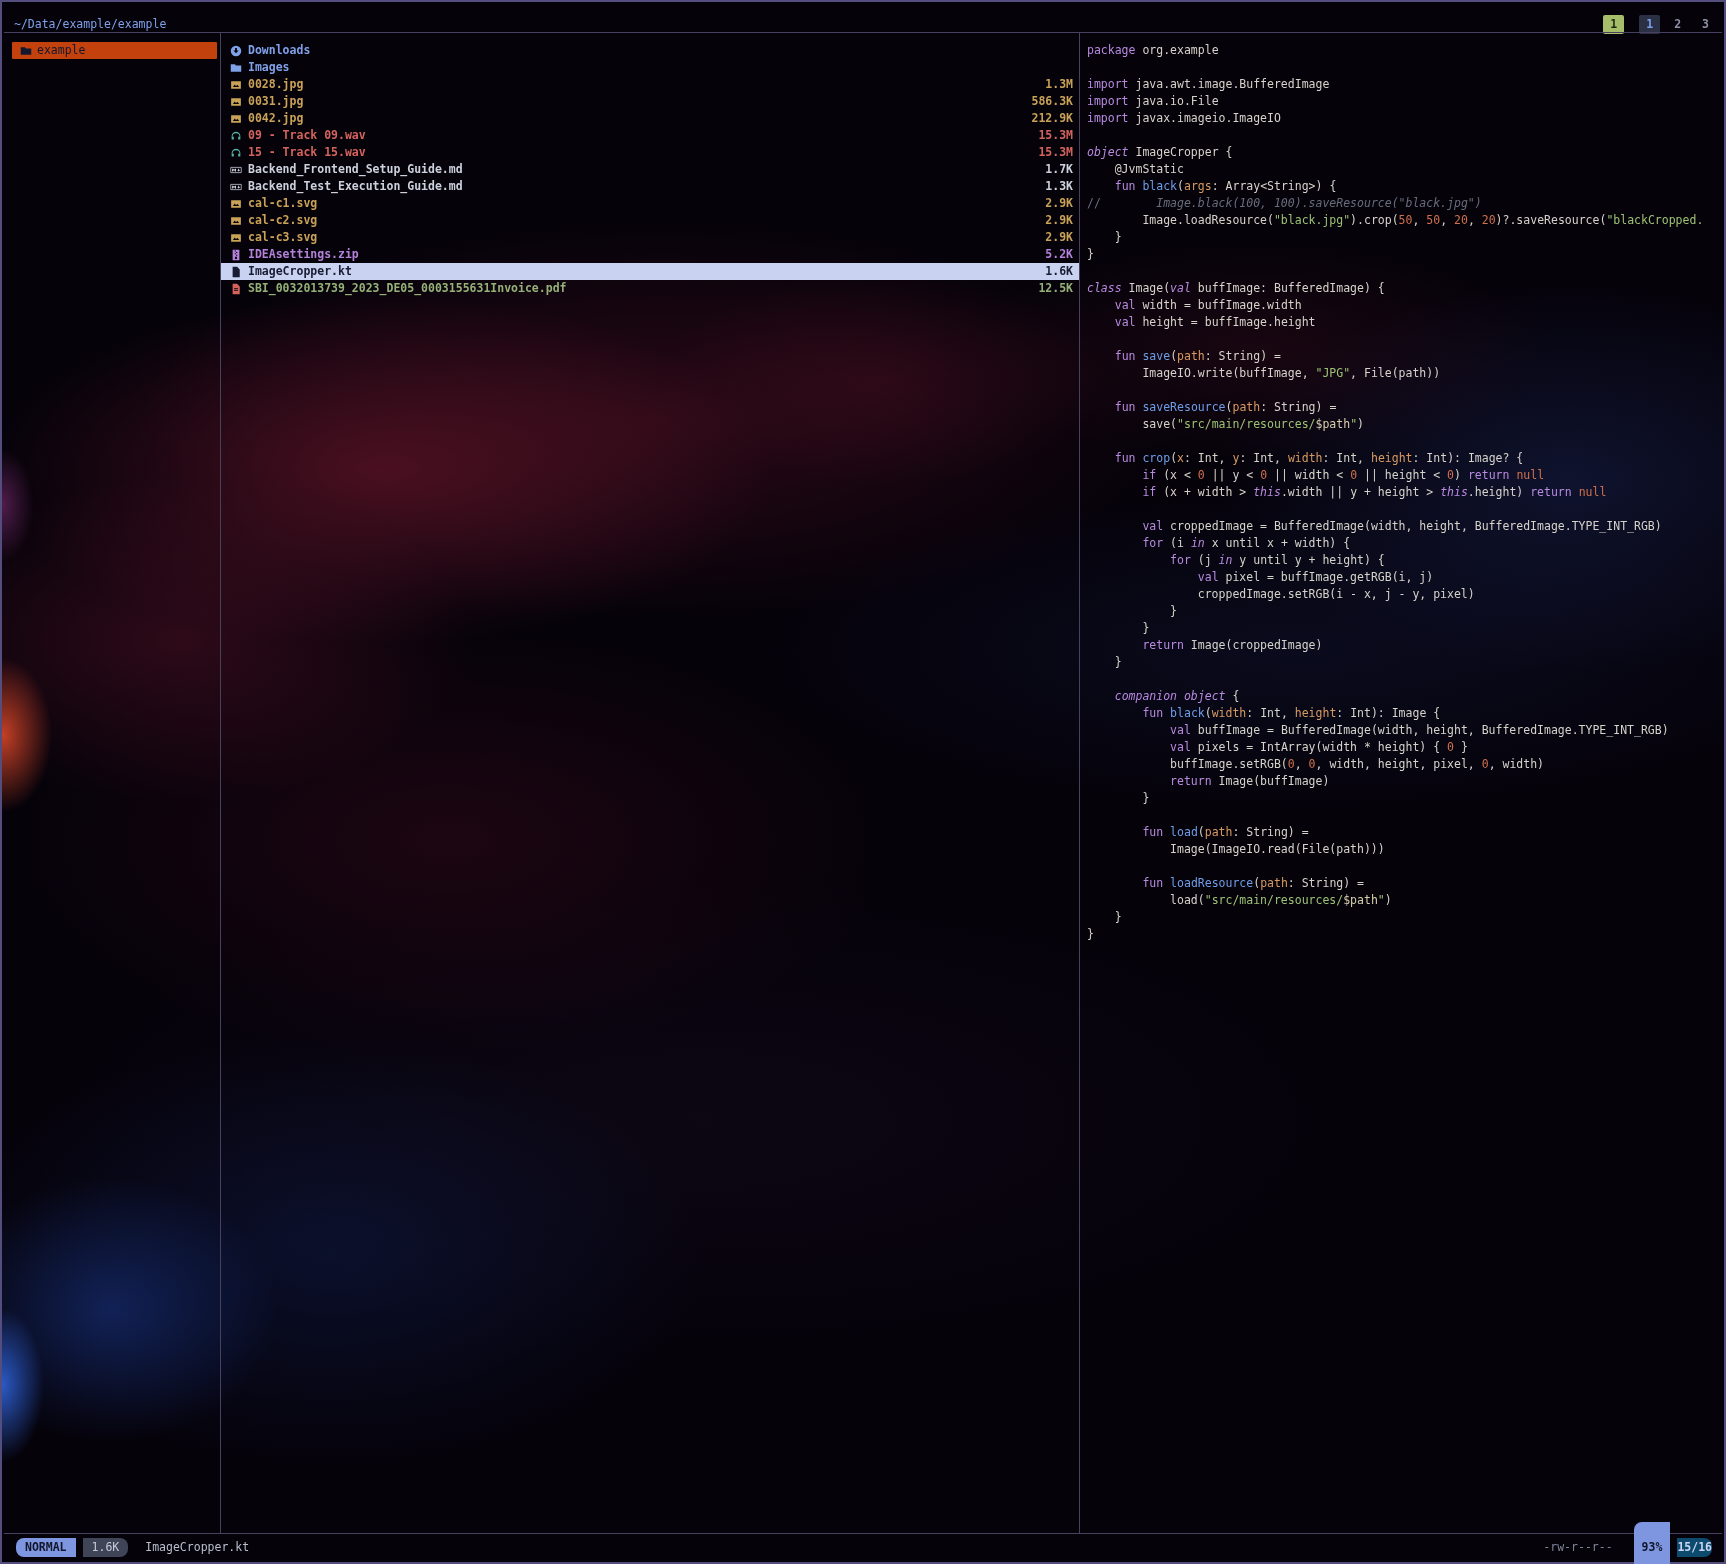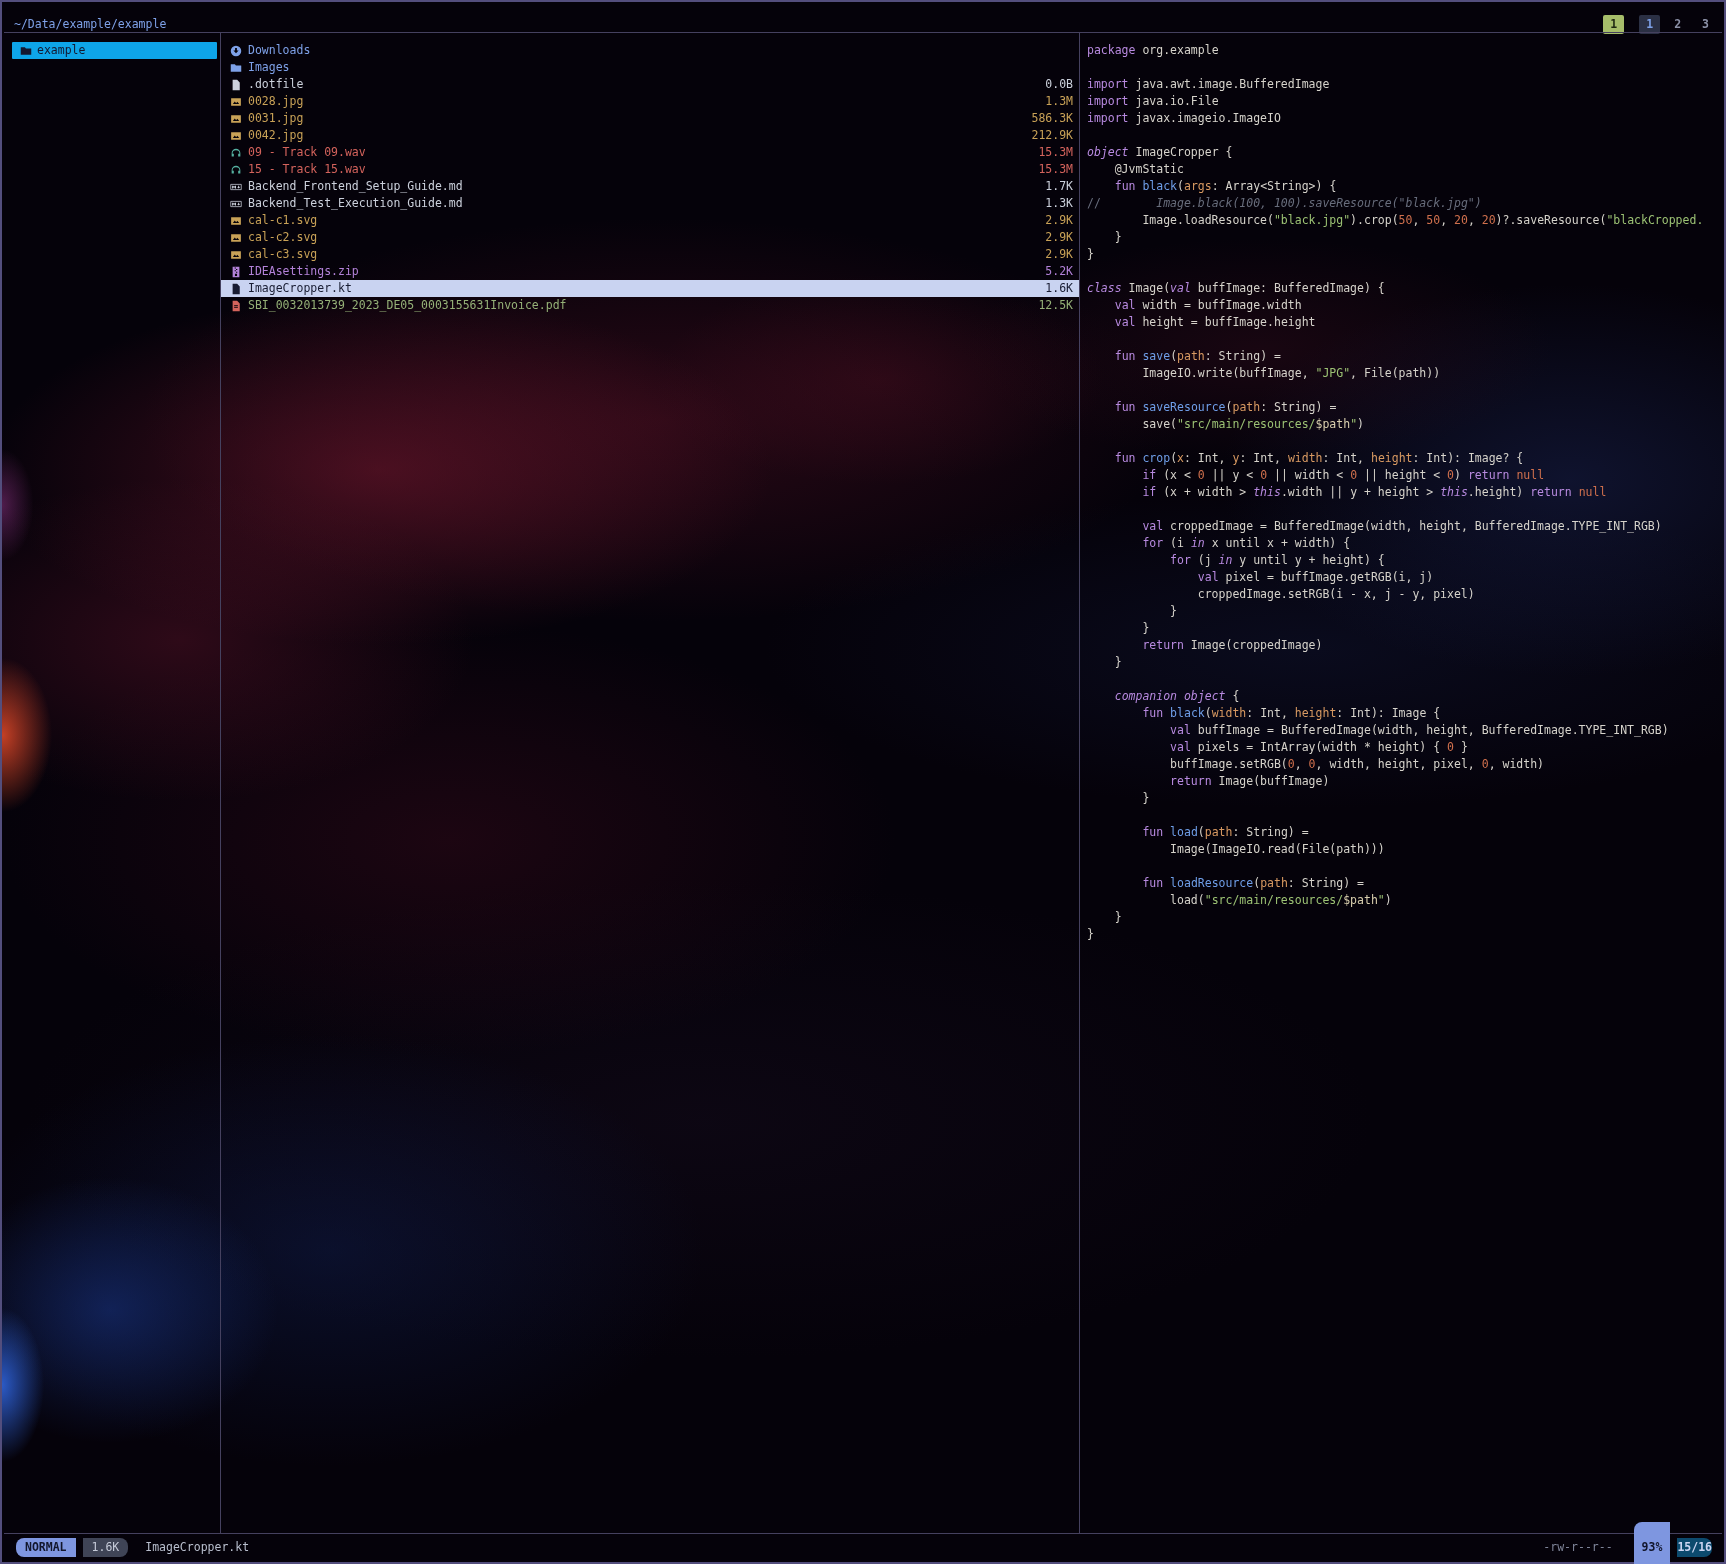--- a/index.html
+++ b/index.html
@@ -41,26 +41,26 @@
   .task-badge { background:#a6bd6a; color:#1d2510; font-weight:bold;
                 padding:1px 7px; border-radius:2px; margin-right:8px; }
   .tab { padding:1px 7px; color:#8b90a6; font-weight:bold; border-radius:2px; }
   .tab.active { background:#2b3044; color:#7ea1e8; }
 
   
   .panes { position:absolute; top:30px; left:2px; right:2px; bottom:28px;
            border-top:1px solid #45415f; border-bottom:1px solid #45415f; }
   .pane { position:absolute; top:0; height:100%; overflow:hidden; }
   .pane.parent  { left:2px;    width:215px; border-right:1px solid #45415f; }
-  .pane.files   { left:217px;  width:859px; border-right:1px solid #45415f; padding-top:9px; }
+  .pane.files   { left:217px;  width:859px; border-right:1px solid #45415f; padding-top:9px;font-weight:bold; }
   .pane.preview { left:1076px; right:0;     padding:9px 0 0 7px; }
 
   .prow { margin:9px 3px 0 6px; height:17px; display:flex; align-items:center;
           padding-left:8px; }
-  .prow.selected { background:#0ea5e9; color:#131830; border-radius:1px; }
+  .prow.selected { background:#c2410c; color:#131830; border-radius:1px; }
   .prow .name { margin-left:5px; }
 
   .frow { height:17px; display:flex; align-items:center; padding:0 6px 0 9px; }
   .frow .icon { margin-right:6px; }
   .frow .name { white-space:pre; overflow:hidden; }
   .frow .size { margin-left:auto; padding-left:8px; white-space:pre; }
   .frow.selected { background:#c9d3f1; }
   .frow.selected .name, .frow.selected .size, .frow.selected .icon { color:#181c32 !important; }
 
   .c-blue   { color:#7ea1e8; }
@@ -143,29 +143,20 @@
         </div>
         <div class="frow c-blue">
           <span class="icon ic-blue">
             <svg viewBox="0 0 16 16">
               <path fill="currentColor" d="M1.5 3h5l1.4 1.8h6.6c.3 0 .5.2.5.5v7.2c0 .3-.2.5-.5.5h-13a.5.5 0 0 1-.5-.5v-9c0-.3.2-.5.5-.5z"></path>
             </svg>
           </span>
           <span class="name">Images</span>
           <span class="size"></span>
         </div>
-        <div class="frow c-white">
-          <span class="icon ic-white">
-            <svg viewBox="0 0 16 16">
-              <path fill="currentColor" d="M3.5 1h6L13 4.5V15H3.5z"></path>
-            </svg>
-          </span>
-          <span class="name">.dotfile</span>
-          <span class="size">0.0B</span>
-        </div>
         <div class="frow c-yellow">
           <span class="icon ic-yellow">
             <svg viewBox="0 0 16 16">
               <path fill="currentColor" fill-rule="evenodd" d="M1.5 3h13v10h-13V3zm2.3 7.8l2.6-3.4 1.8 2.2 1.5-1.8 2.6 3z"></path>
             </svg>
           </span>
           <span class="name">0028.jpg</span>
           <span class="size">1.3M</span>
         </div>
         <div class="frow c-yellow">

